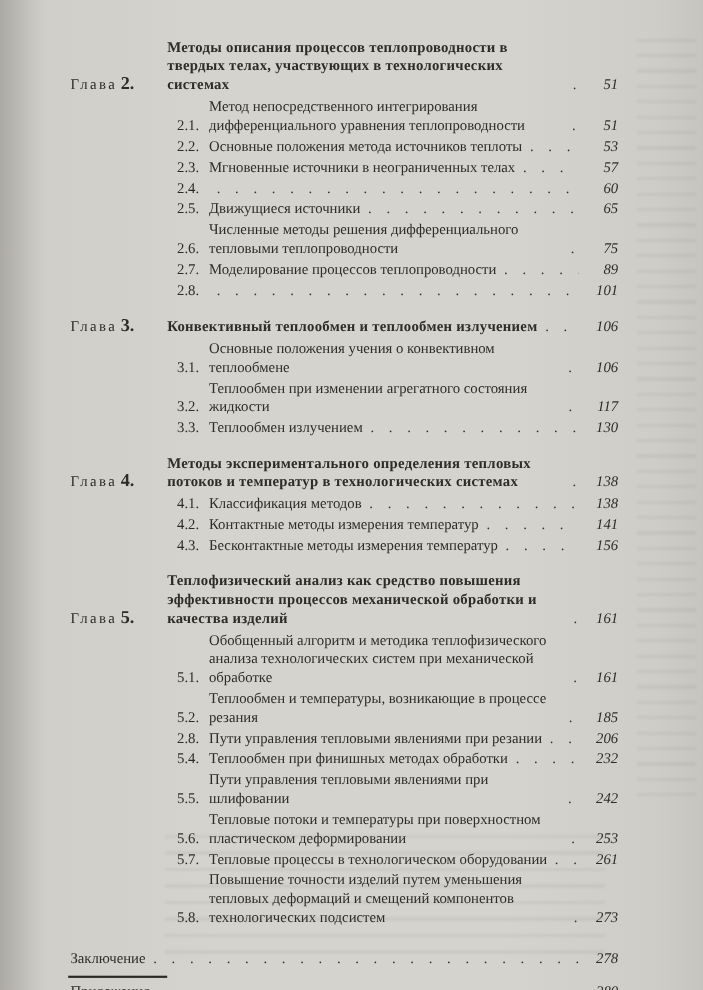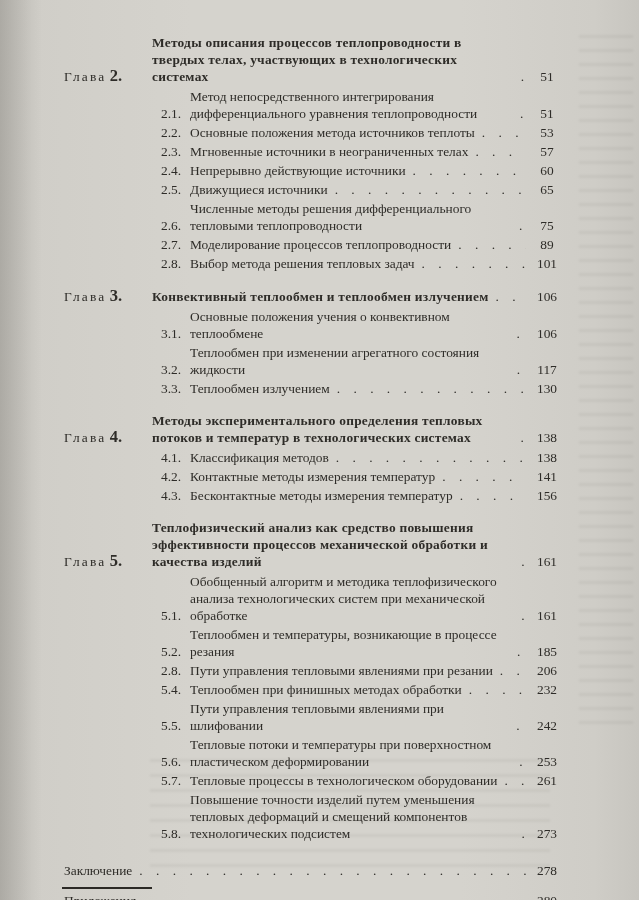--- a/index.html
+++ b/index.html
@@ -26,21 +26,21 @@
   .chap-num{font-size:16.5px;font-weight:700;letter-spacing:0;}
   .chap-title{font-weight:700;letter-spacing:.25px;}
   .sec-row{padding-left:88px;}
   .sec-num{flex:none;width:38px;text-align:center;}
   .title{flex:0 1 auto;min-width:0;}
   .leader{
     flex:1 1 10px;min-width:0;overflow:hidden;white-space:nowrap;
     margin:0 6px 0 7px;letter-spacing:5px;color:#33312d;
   }
   .leader::after{content:". . . . . . . . . . . . . . . . . . . . . . . . . . . . . . . . . . . . . . . . . . . .";}
-  .pg{flex:none;width:30px;text-align:center;}
+  .pg{flex:none;width:30px;text-align:right;font-style:italic;}
   .bm-row{margin-top:13px;}
   .bm-first{margin-top:20px;}
   .footnote-rule{
     position:absolute;left:62px;bottom:11px;width:90px;height:2px;
     background:#2b2925;
   }
   .ghost{
     position:absolute;opacity:.07;filter:blur(1px);pointer-events:none;
   }
   .ghost-right{
@@ -86,21 +86,20 @@
         <span class="pg">53</span>
       </div>
       <div class="row sec-row">
         <span class="sec-num">2.3.</span>
         <span class="title">Мгновенные источники в неограниченных телах</span>
         <span class="leader"></span>
         <span class="pg">57</span>
       </div>
       <div class="row sec-row">
         <span class="sec-num">2.4.</span>
-        <span class="title">Непрерывно действующие источники</span>
         <span class="leader"></span>
         <span class="pg">60</span>
       </div>
       <div class="row sec-row">
         <span class="sec-num">2.5.</span>
         <span class="title">Движущиеся источники</span>
         <span class="leader"></span>
         <span class="pg">65</span>
       </div>
       <div class="row sec-row">
@@ -110,21 +109,20 @@
         <span class="pg">75</span>
       </div>
       <div class="row sec-row">
         <span class="sec-num">2.7.</span>
         <span class="title">Моделирование процессов теплопроводности</span>
         <span class="leader"></span>
         <span class="pg">89</span>
       </div>
       <div class="row sec-row">
         <span class="sec-num">2.8.</span>
-        <span class="title">Выбор метода решения тепловых задач</span>
         <span class="leader"></span>
         <span class="pg">101</span>
       </div>
     </div>
     <div class="chap-block">
       <div class="row chap-row">
         <span class="chap-label"><span class="chap-word">Глава</span> <span class="chap-num">3.</span></span>
         <span class="title chap-title">Конвективный теплообмен и теплообмен излучением</span>
         <span class="leader"></span>
         <span class="pg">106</span>

